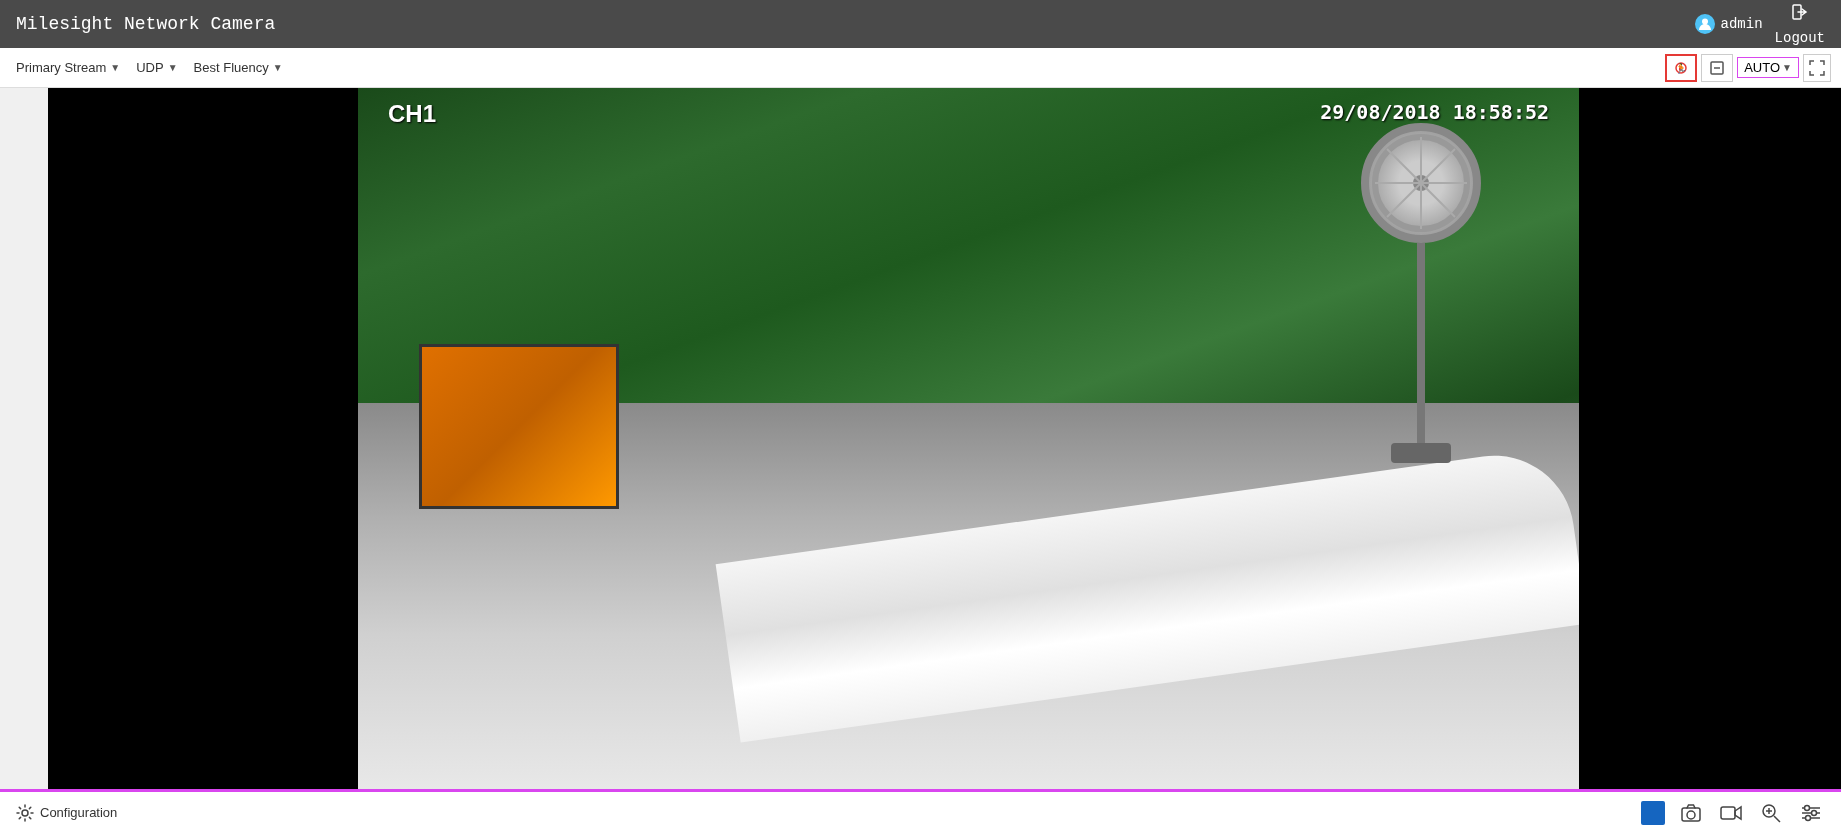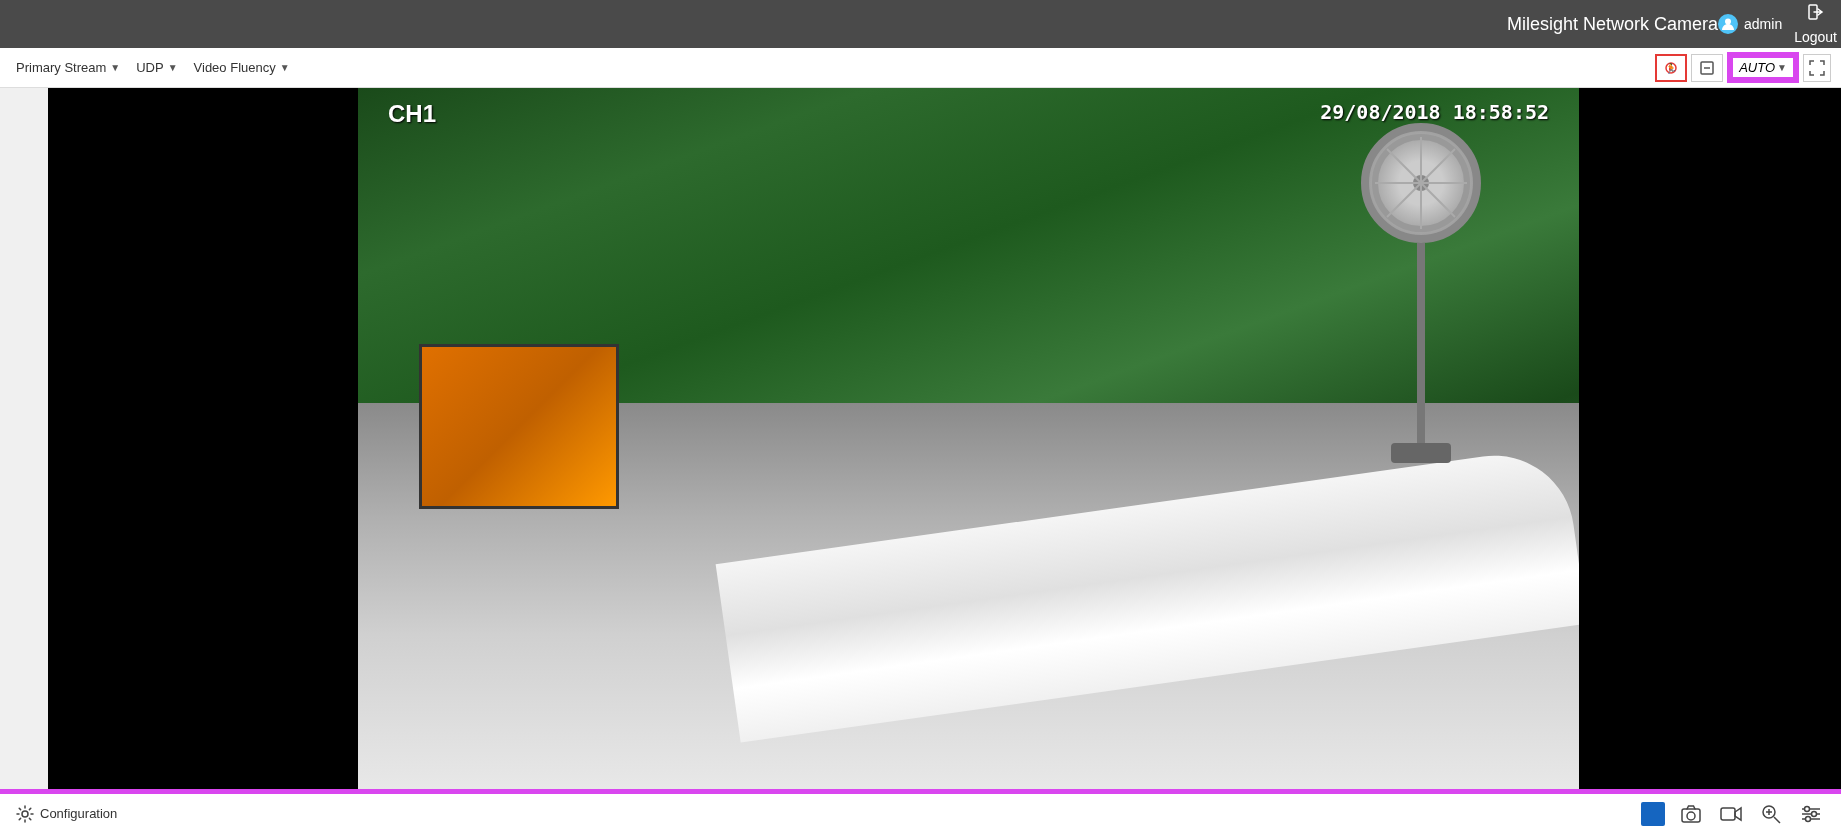--- a/index.html
+++ b/index.html
@@ -11,22 +11,23 @@
       overflow: hidden;
     }
 
     
     #header {
       width: 100%;
       height: 48px;
       background: #4a4a4a;
       display: flex;
       align-items: center;
-      justify-content: flex-end;
-      padding: 0 4px;
+      justify-content: space-between;
+      padding: 0 16px;
+      font-family: Liberation Mono, monospace;
     }
     #header-title {
       color: #ffffff;
       font-size: 18px;
       font-weight: normal;
     }
     #header-right {
       display: flex;
       align-items: center;
       gap: 12px;
@@ -110,25 +111,24 @@
       align-items: center;
       justify-content: center;
       cursor: pointer;
       font-size: 13px;
       color: #333;
     }
     .toolbar-auto {
       display: flex;
       align-items: center;
       gap: 2px;
-      border: 6px solid #d946ef;
+      border: 1px solid #d946ef;
       padding: 2px 6px;
       font-size: 13px;
       cursor: pointer;
-      font-style: italic;
     }
     .toolbar-fullscreen {
       width: 28px;
       height: 28px;
       border: 1px solid #ccc;
       display: flex;
       align-items: center;
       justify-content: center;
       cursor: pointer;
       font-size: 14px;
@@ -270,21 +270,21 @@
       width: 310px;
       height: 100%;
       background: #000;
     }
 
     
     #bottom-bar {
       width: 100%;
       height: 44px;
       background: #ffffff;
-      border-top: 5px solid #d946ef;
+      border-top: 3px solid #d946ef;
       display: flex;
       align-items: center;
       padding: 0 16px;
       justify-content: space-between;
     }
     .bottom-left {
       display: flex;
       align-items: center;
       gap: 6px;
       font-size: 13px;
@@ -343,21 +343,21 @@
 <div id="toolbar">
   <div class="toolbar-dropdown">
     <span>Primary Stream</span>
     <span class="dropdown-arrow">▼</span>
   </div>
   <div class="toolbar-dropdown">
     <span>UDP</span>
     <span class="dropdown-arrow">▼</span>
   </div>
   <div class="toolbar-dropdown">
-    <span>Video Fluency</span>
+    <span>Best Fluency</span>
     <span class="dropdown-arrow">▼</span>
   </div>
 
   <div class="toolbar-separator"></div>
 
   <div class="toolbar-btn-red">
     <svg width="16" height="16" viewBox="0 0 16 16" fill="#e53935">
       <circle cx="8" cy="8" r="5" fill="none" stroke="#e53935" stroke-width="1.5"></circle>
       <path d="M6 5l5 3-5 3z" fill="#e53935"></path>
 

